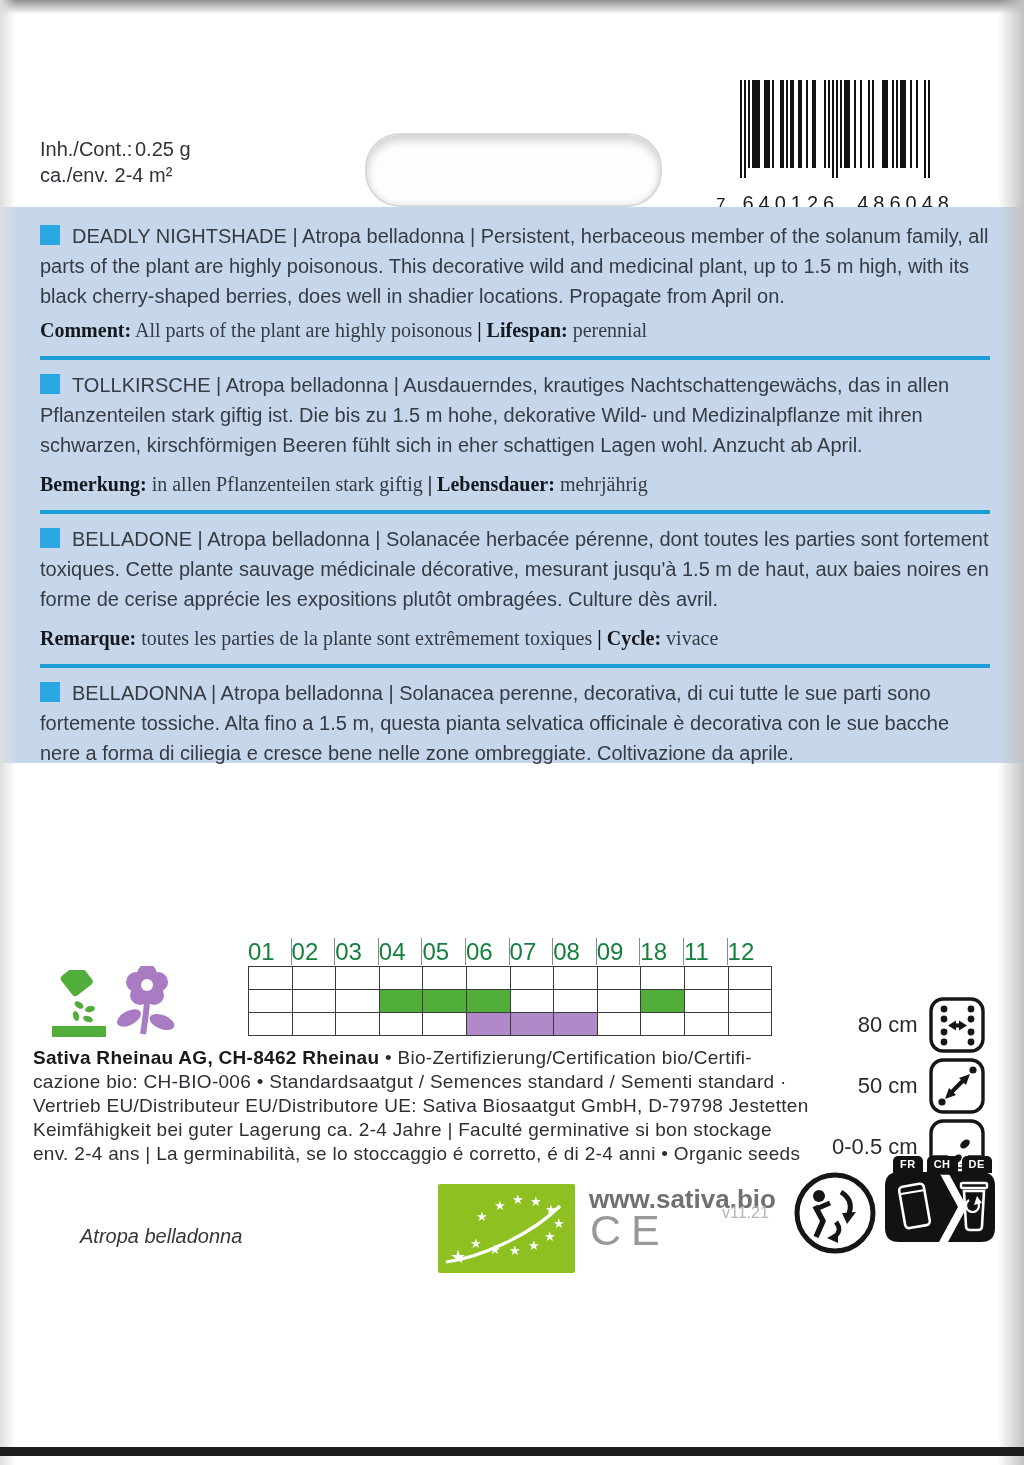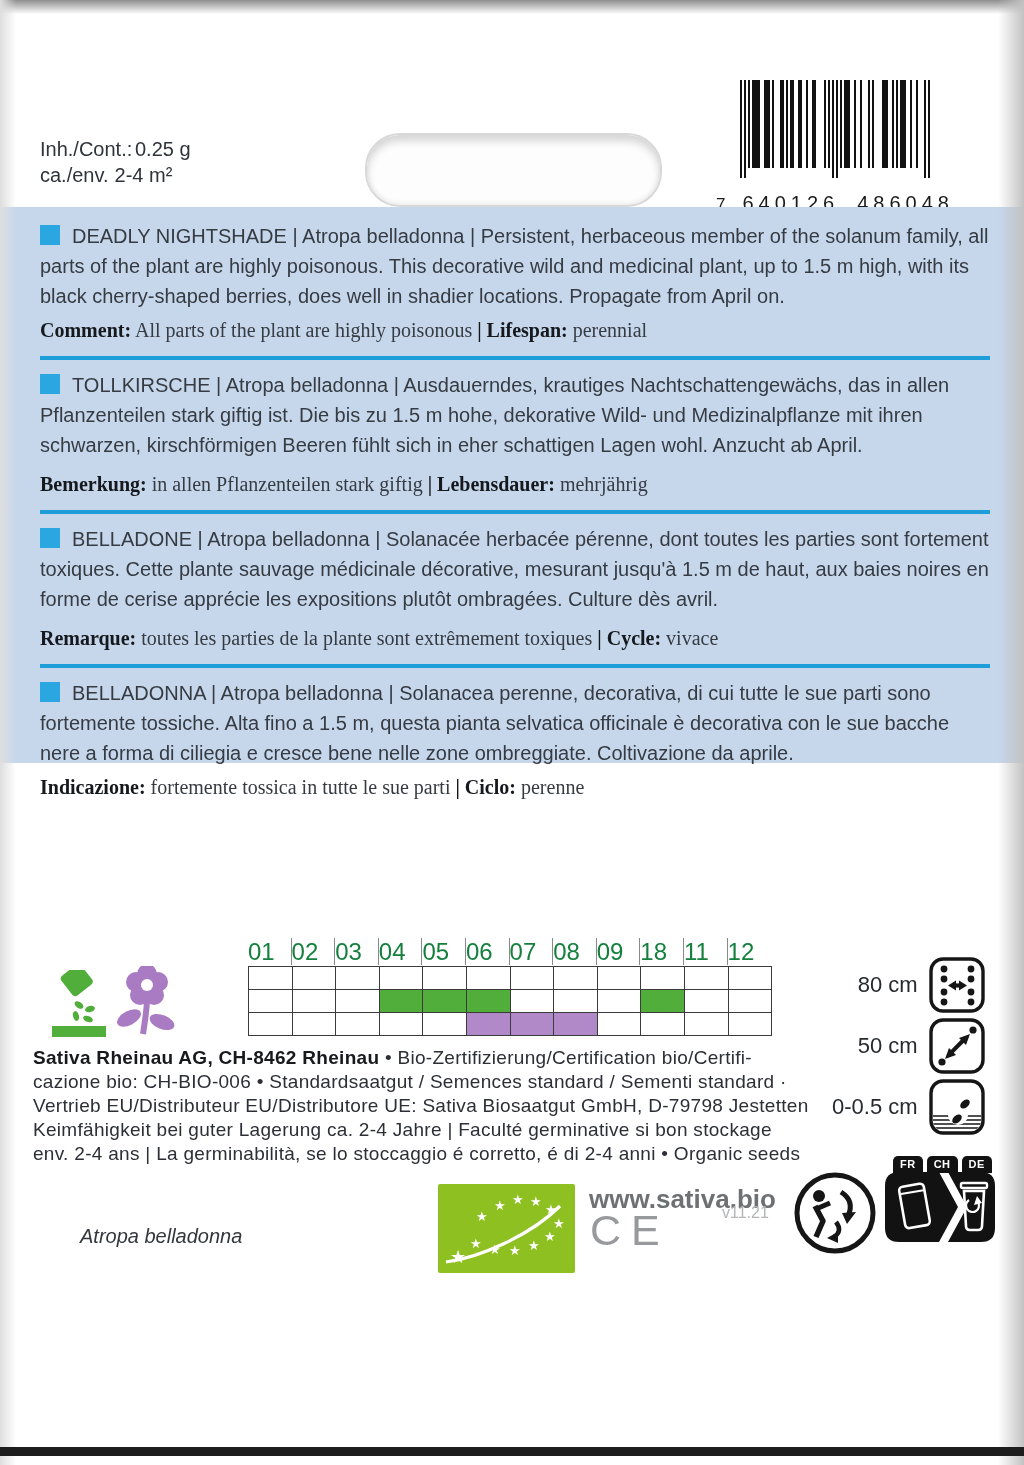--- a/index.html
+++ b/index.html
@@ -58,21 +58,21 @@
   .cal-c{border-right:1.4px solid #3b3b3b;border-bottom:1.4px solid #3b3b3b;}
 
   .legend-icons{position:absolute;left:52px;top:966px;display:flex;align-items:flex-end;gap:8px;}
 
   
   .company{position:absolute;left:33px;top:1046px;font-size:19px;line-height:24px;color:#2c2f35;
     letter-spacing:0.3px;white-space:nowrap;}
   .company strong{color:#17191d;}
 
   
-  .specs{position:absolute;left:832px;top:956px;display:flex;flex-direction:column;gap:3px;}
+  .specs{position:absolute;left:832px;top:996px;display:flex;flex-direction:column;gap:3px;}
   .spec-row{display:flex;align-items:center;gap:10px;justify-content:flex-end;}
   .spec-label{font-size:22px;color:#26292e;white-space:nowrap;}
 
   
   .bot-name{position:absolute;left:80px;top:1222px;font-size:20px;line-height:29px;color:#33373d;}
   .bot-name .latin{font-style:italic;}
   .organic{position:absolute;left:438px;top:1184px;width:137px;height:89px;background:#8fc021;
     border-radius:2px;overflow:hidden;}
   .organic span{position:absolute;color:#ffffff;line-height:1;}
   .website{position:absolute;left:589px;top:1184px;font-size:26px;font-weight:bold;color:#6e7174;}
@@ -224,21 +224,20 @@
 
     <div class="section">
       <p class="sec-text"><span class="bullet"></span><span>BELLADONE | Atropa belladonna | Solanacée herbacée pérenne, dont toutes les parties sont fortement toxiques. Cette plante sauvage médicinale décorative, mesurant jusqu'à 1.5 m de haut, aux baies noires en forme de cerise apprécie les expositions plutôt ombragées. Culture dès avril.</span></p>
       <p class="sec-note" style="margin-top:9px;"><strong>Remarque:</strong> <span>toutes les parties de la plante sont extrêmement toxiques</span> <strong>| Cycle:</strong> <span>vivace</span></p>
     </div>
 
     <div class="sep"></div>
 
     <div class="section">
       <p class="sec-text"><span class="bullet"></span><span>BELLADONNA | Atropa belladonna | Solanacea perenne, decorativa, di cui tutte le sue parti sono fortemente tossiche.  Alta fino a 1.5 m, questa pianta selvatica officinale è decorativa con le sue bacche nere a forma di ciliegia e cresce bene nelle zone ombreggiate. Coltivazione da aprile.</span></p>
-      <p class="sec-note"><strong>Indicazione:</strong> <span>fortemente tossica in tutte le sue parti</span> <strong>| Ciclo:</strong> <span>perenne</span></p>
     </div>
 
   </div>
 </div>
 
 <div class="legend-icons">
   <svg width="56" height="68" viewBox="0 0 56 68">
     <rect x="12" y="-2" width="25" height="25" rx="4" fill="#52ae3b" transform="rotate(-38 24 10)"></rect>
     <ellipse cx="27" cy="35" rx="5" ry="3" fill="#52ae3b" transform="rotate(35 27 35)"></ellipse>
     <ellipse cx="38" cy="39" rx="5" ry="3" fill="#52ae3b" transform="rotate(-15 38 39)"></ellipse>

